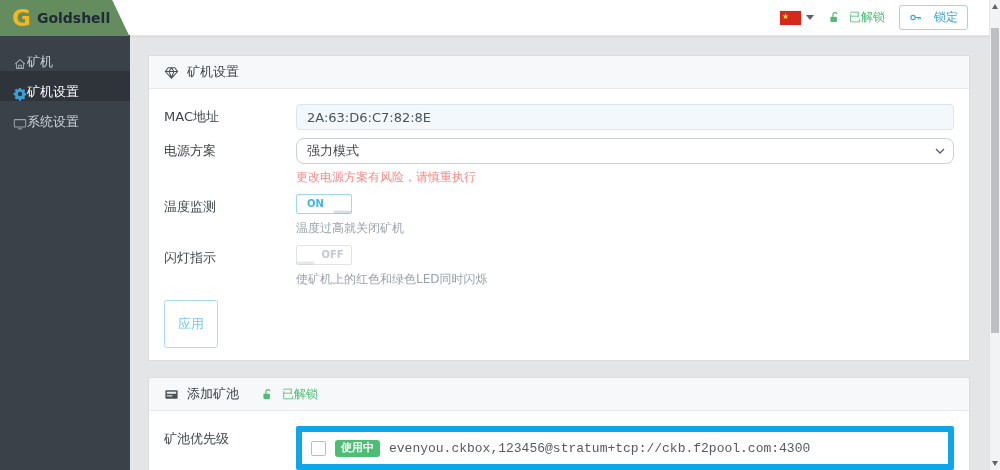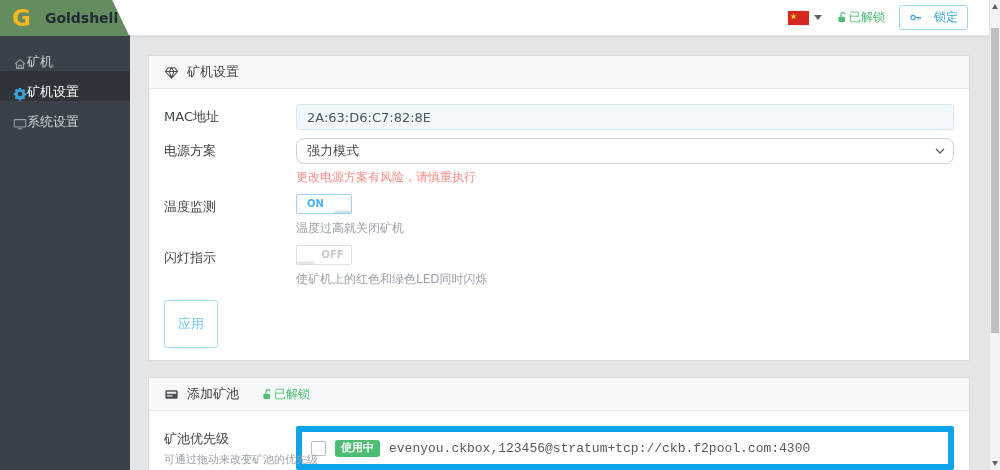--- a/index.html
+++ b/index.html
@@ -5,28 +5,28 @@
   html,body{margin:0;padding:0;}
   body{font-family:"DejaVu Sans","Liberation Sans",sans-serif;}
   .screen{position:relative;width:1000px;height:470px;background:#e4e5e7;overflow:hidden;}
 
   
   .top-header{position:absolute;left:0;top:0;right:10px;height:35px;background:#fff;
     border-bottom:1px solid #e3e6e9;box-shadow:0 1px 2px rgba(0,0,0,.06);z-index:2;}
   .logo-wrap{position:absolute;left:0;top:0;width:132px;height:36px;background:#648c5f;z-index:4;
     clip-path:polygon(0 0,85% 0,98% 100%,0 100%);display:flex;align-items:center;padding-left:12px;box-sizing:border-box;}
   .logo-g{color:#f5b81c;font-size:23px;font-weight:bold;line-height:1;}
-  .brand-name{color:#202b34;font-size:14px;font-weight:bold;margin-left:14px;}
+  .brand-name{color:#202b34;font-size:14px;font-weight:bold;margin-left:6px;}
 
   .header-right{position:absolute;right:22px;top:0;height:35px;display:flex;align-items:center;gap:14px;z-index:3;}
   .flag-group{display:flex;align-items:center;gap:5px;cursor:pointer;}
   .flag{position:relative;width:21px;height:14px;background:#d7281e;box-shadow:0 0 1px rgba(0,0,0,.4);}
   .flag .star{position:absolute;left:2px;top:-1px;color:#ffde33;font-size:8px;line-height:14px;}
   .caret-down{width:0;height:0;border-left:4px solid transparent;border-right:4px solid transparent;border-top:5px solid #5a6168;}
-  .unlocked{display:flex;align-items:center;gap:0;color:#4dbd74;font-size:12px;}
+  .unlocked{display:flex;align-items:center;gap:8px;color:#4dbd74;font-size:12px;}
   .btn-lock{display:flex;align-items:center;gap:12px;border:1px solid #9fd4ea;color:#36a3d9;background:#fff;
     font-size:12px;padding:3px 9px;border-radius:3px;cursor:pointer;}
 
   
   .sidebar{position:absolute;left:0;top:35px;bottom:0;width:130px;background:#3a4149;z-index:3;padding-top:6px;}
   .side-item{height:30px;display:flex;align-items:flex-end;padding-left:13px;color:#ccd2d7;font-size:13px;cursor:pointer;}
   .side-item.active{background:#2e343a;color:#fff;}
   .side-item .ic{width:14px;height:14px;flex:none;display:inline-flex;}
 
   
@@ -226,21 +226,20 @@
               </svg>
           </span>
           <span>已解锁</span>
         </span>
       </div>
       <div class="panel-body">
 
         <div class="form-row">
           <div class="pool-label-col">
             <div class="pool-label">矿池优先级</div>
-            <div class="pool-hint">可通过拖动来改变矿池的优先级</div>
           </div>
           <div class="form-field">
             <div class="pool-box">
               <span class="checkbox"></span>
               <span class="badge">使用中</span>
               <span class="pool-url">evenyou.ckbox,123456@stratum+tcp://ckb.f2pool.com:4300</span>
             </div>
           </div>
         </div>
 

